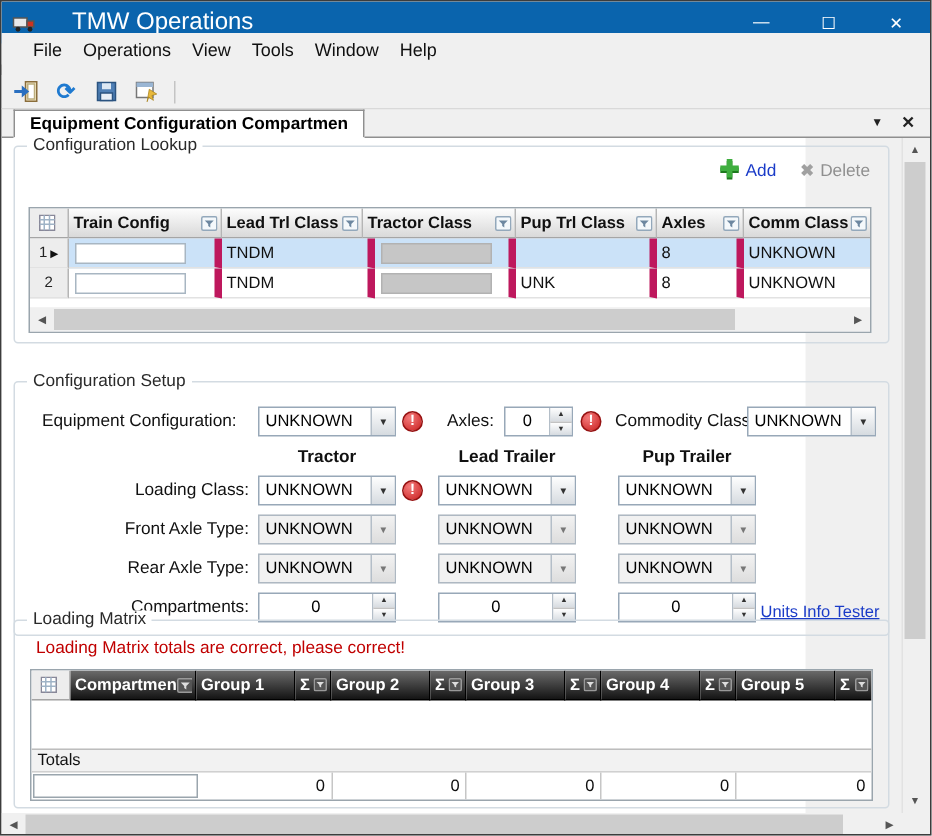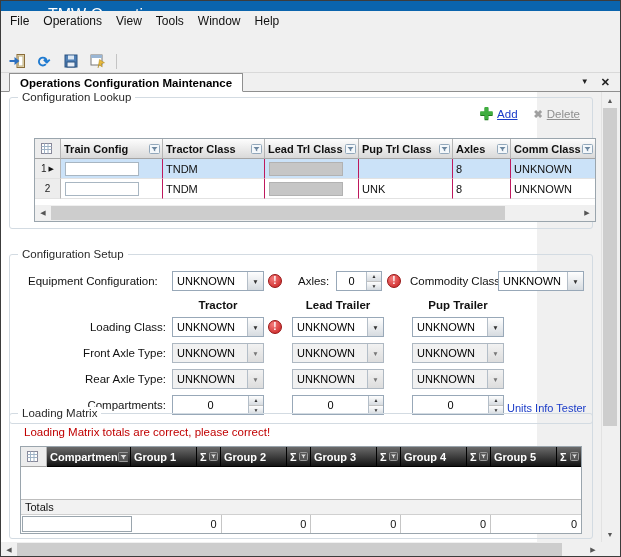--- a/index.html
+++ b/index.html
@@ -7,21 +7,21 @@
   .window{position:relative;width:621px;height:557px;background:#f0f0f0;border:1px solid #3c3c3c;overflow:hidden}
 
   
   .titlebar{position:absolute;left:0;top:0;width:100%;height:28px;background:#0a64ad;display:flex;align-items:center}
   .appicon{margin-left:7px;display:flex}
   .title{color:#ffffff;font-size:16px;margin-left:24px;flex:1}
   .winbtns{display:flex;height:100%}
   .winbtn{width:45px;height:100%;display:flex;align-items:center;justify-content:center;color:#fff;font-size:11px;cursor:default}
 
   
-  .menubar{position:absolute;left:0;top:10px;width:100%;height:21px;background:#f0f0f0;display:flex;align-items:flex-start;padding-left:2px}
+  .menubar{position:absolute;left:0;top:21px;width:100%;height:21px;background:#f0f0f0;display:flex;align-items:center;padding-left:14px}
   .menuitem{font-size:12px;color:#101010;padding:3px 7px;cursor:default}
 
   
   .toolbar{position:absolute;left:0;top:49px;width:100%;height:23px;background:#f0f0f0;border-bottom:1px solid #d9d9d9;display:flex;align-items:center;padding-left:4px;gap:3px}
   .tbtn{width:24px;height:20px;border:none;background:transparent;display:flex;align-items:center;justify-content:center;padding:0}
   .refresh-glyph{color:#1f7ad0;font-size:15px;font-weight:bold;line-height:1}
   .tsep{width:1px;height:15px;background:#c4c4c4;margin:0 3px}
 
   
   .tabstrip{position:absolute;left:0;top:72px;width:100%;height:19px;background:#f0f0f0;border-bottom:1px solid #8f8f8f;display:flex;align-items:flex-end}
@@ -30,32 +30,32 @@
   .tabctl{font-size:10px;color:#222;line-height:1;cursor:default}
 
   
   .content{position:absolute;left:0;top:91px;width:536px;height:450px;background:#fff}
   .group{position:absolute;border:1px solid #d3dbe2;border-radius:3px}
   .gtitle{position:absolute;top:-7px;left:8px;background:#fff;padding:0 4px;font-size:11.5px;color:#2a2a2a}
 
   
   .linkrow{position:absolute;top:8px;right:12px;display:flex;align-items:center;gap:16px}
   .linkbtn{display:flex;align-items:center;gap:4px;cursor:default}
-  .link{font-size:11.5px;text-decoration:underline;color:#1a3bc8}
+  .link{font-size:11.5px;color:#1a3bc8}
   .link.gray{color:#8f8f8f}
   .plus-glyph{color:#3fae3f;font-size:16px;font-weight:bold;line-height:1;text-shadow:0 1px 0 #1d7a1d}
   .x-glyph{color:#a0a0a0;font-size:11px;font-weight:bold;line-height:1}
 
   
   .grid{position:absolute;border:1px solid #9aa5ad;background:#fff;overflow:hidden}
   .g-head{display:flex;height:20px}
   .g-hcell{background:linear-gradient(#fdfdfd,#d9d9d9);border-right:1px solid #b5b5b5;border-bottom:1px solid #a5a5a5;display:flex;align-items:center;justify-content:space-between;padding:0 2px 0 3px;font-size:11px;font-weight:bold;color:#101010;overflow:hidden;white-space:nowrap}
   .m-hcell{background:linear-gradient(#6b6b6b,#141414);border-right:1px solid #000;border-bottom:1px solid #000;display:flex;align-items:center;justify-content:space-between;padding:0 2px 0 3px;font-size:11px;font-weight:bold;color:#fff;overflow:hidden;white-space:nowrap}
   .g-row{display:flex;height:20px}
-  .g-cell{border-right:1px solid #be185d;border-bottom:1px solid #e2e2e2;font-size:11px;display:flex;align-items:center;padding-left:3px;overflow:hidden;white-space:nowrap;color:#101010}
+  .g-cell{border-right:5px solid #be185d;border-bottom:1px solid #e2e2e2;font-size:11px;display:flex;align-items:center;padding-left:3px;overflow:hidden;white-space:nowrap;color:#101010}
   .selrow .g-cell{background:#cbe2f8}
   .selcol{background:#ededed !important;justify-content:center;padding-left:0;border-right:1px solid #b5b5b5;gap:2px;font-size:10px;color:#222}
   .rowarrow{font-size:7px;color:#111}
   .cellbox{display:inline-block;width:74px;height:14px;margin-left:1px}
   .cellbox.white{background:#fff;border:1px solid #a8b6c2}
   .cellbox.gray{background:#c6c6c6;border:1px solid #b2b2b2}
   .g-filler{height:6px;background:#fff}
 
   
   .sbar-h{display:flex;height:16px;background:#f0f0f0}
@@ -154,21 +154,21 @@
           <rect x="1" y="1" width="11" height="10" fill="#fff" stroke="#777"></rect>
           <rect x="1" y="1" width="11" height="3" fill="#9ab6d4"></rect>
           <path d="M9.5 5.5l5 3.2-3.2 1 1 3.2-3.2-2.1-1 3z" fill="#e8b93c" stroke="#a8821a" stroke-width="0.5"></path>
         </svg>
     </button>
     <span class="tsep"></span>
   </div>
 
   <div class="tabstrip">
     <div class="tab">
-      <span>Operations Configuration Maintenance</span>
+      <span>Equipment Configuration Compartmen</span>
     </div>
     <div class="tabctrls">
       <span class="tabctl" style="font-size:8px">▼</span>
       <span class="tabctl" style="font-size:11px;font-weight:bold">✕</span>
     </div>
   </div>
 
   <div class="content">
 
     <div class="group" style="left:8px;top:5px;width:584px;height:132px">
@@ -178,44 +178,44 @@
         <span class="linkbtn">
           <span class="plus-glyph">✚</span>
           <span class="link">Add</span>
         </span>
         <span class="linkbtn">
           <span class="x-glyph">✖</span>
           <span class="link gray">Delete</span>
         </span>
       </div>
 
-      <div class="grid" style="left:24px;top:40px;width:562px">
+      <div class="grid" style="left:9px;top:40px;width:562px">
         <div class="g-head">
           <div class="g-hcell selcol" style="width:26px">
             <svg width="11" height="11">
                 <rect x="0.5" y="0.5" width="10" height="10" fill="#fff" stroke="#889"></rect>
                 <path d="M0.5 3.5h10M0.5 6.5h10M3.5 0.5v10M7 0.5v10" stroke="#9fb3c6" fill="none"></path>
               </svg>
           </div>
           <div class="g-hcell" style="width:102px">
             <span>Train Config</span>
             <svg width="11" height="10">
                 <rect x="0.5" y="0.5" width="10" height="9" rx="1" fill="#f4f8fb" stroke="#93a8bb"></rect>
                 <path d="M2.5 3h6L6.2 5.4V7.6L4.8 6.6V5.4z" fill="#6d87a0"></path>
               </svg>
           </div>
+          <div class="g-hcell" style="width:94px">
+            <span>Lead Trl Class</span>
+            <svg width="11" height="10">
+                <rect x="0.5" y="0.5" width="10" height="9" rx="1" fill="#f4f8fb" stroke="#93a8bb"></rect>
+                <path d="M2.5 3h6L6.2 5.4V7.6L4.8 6.6V5.4z" fill="#6d87a0"></path>
+              </svg>
+          </div>
           <div class="g-hcell" style="width:102px">
             <span>Tractor Class</span>
-            <svg width="11" height="10">
-                <rect x="0.5" y="0.5" width="10" height="9" rx="1" fill="#f4f8fb" stroke="#93a8bb"></rect>
-                <path d="M2.5 3h6L6.2 5.4V7.6L4.8 6.6V5.4z" fill="#6d87a0"></path>
-              </svg>
-          </div>
-          <div class="g-hcell" style="width:94px">
-            <span>Lead Trl Class</span>
             <svg width="11" height="10">
                 <rect x="0.5" y="0.5" width="10" height="9" rx="1" fill="#f4f8fb" stroke="#93a8bb"></rect>
                 <path d="M2.5 3h6L6.2 5.4V7.6L4.8 6.6V5.4z" fill="#6d87a0"></path>
               </svg>
           </div>
           <div class="g-hcell" style="width:94px">
             <span>Pup Trl Class</span>
             <svg width="11" height="10">
                 <rect x="0.5" y="0.5" width="10" height="9" rx="1" fill="#f4f8fb" stroke="#93a8bb"></rect>
                 <path d="M2.5 3h6L6.2 5.4V7.6L4.8 6.6V5.4z" fill="#6d87a0"></path>

